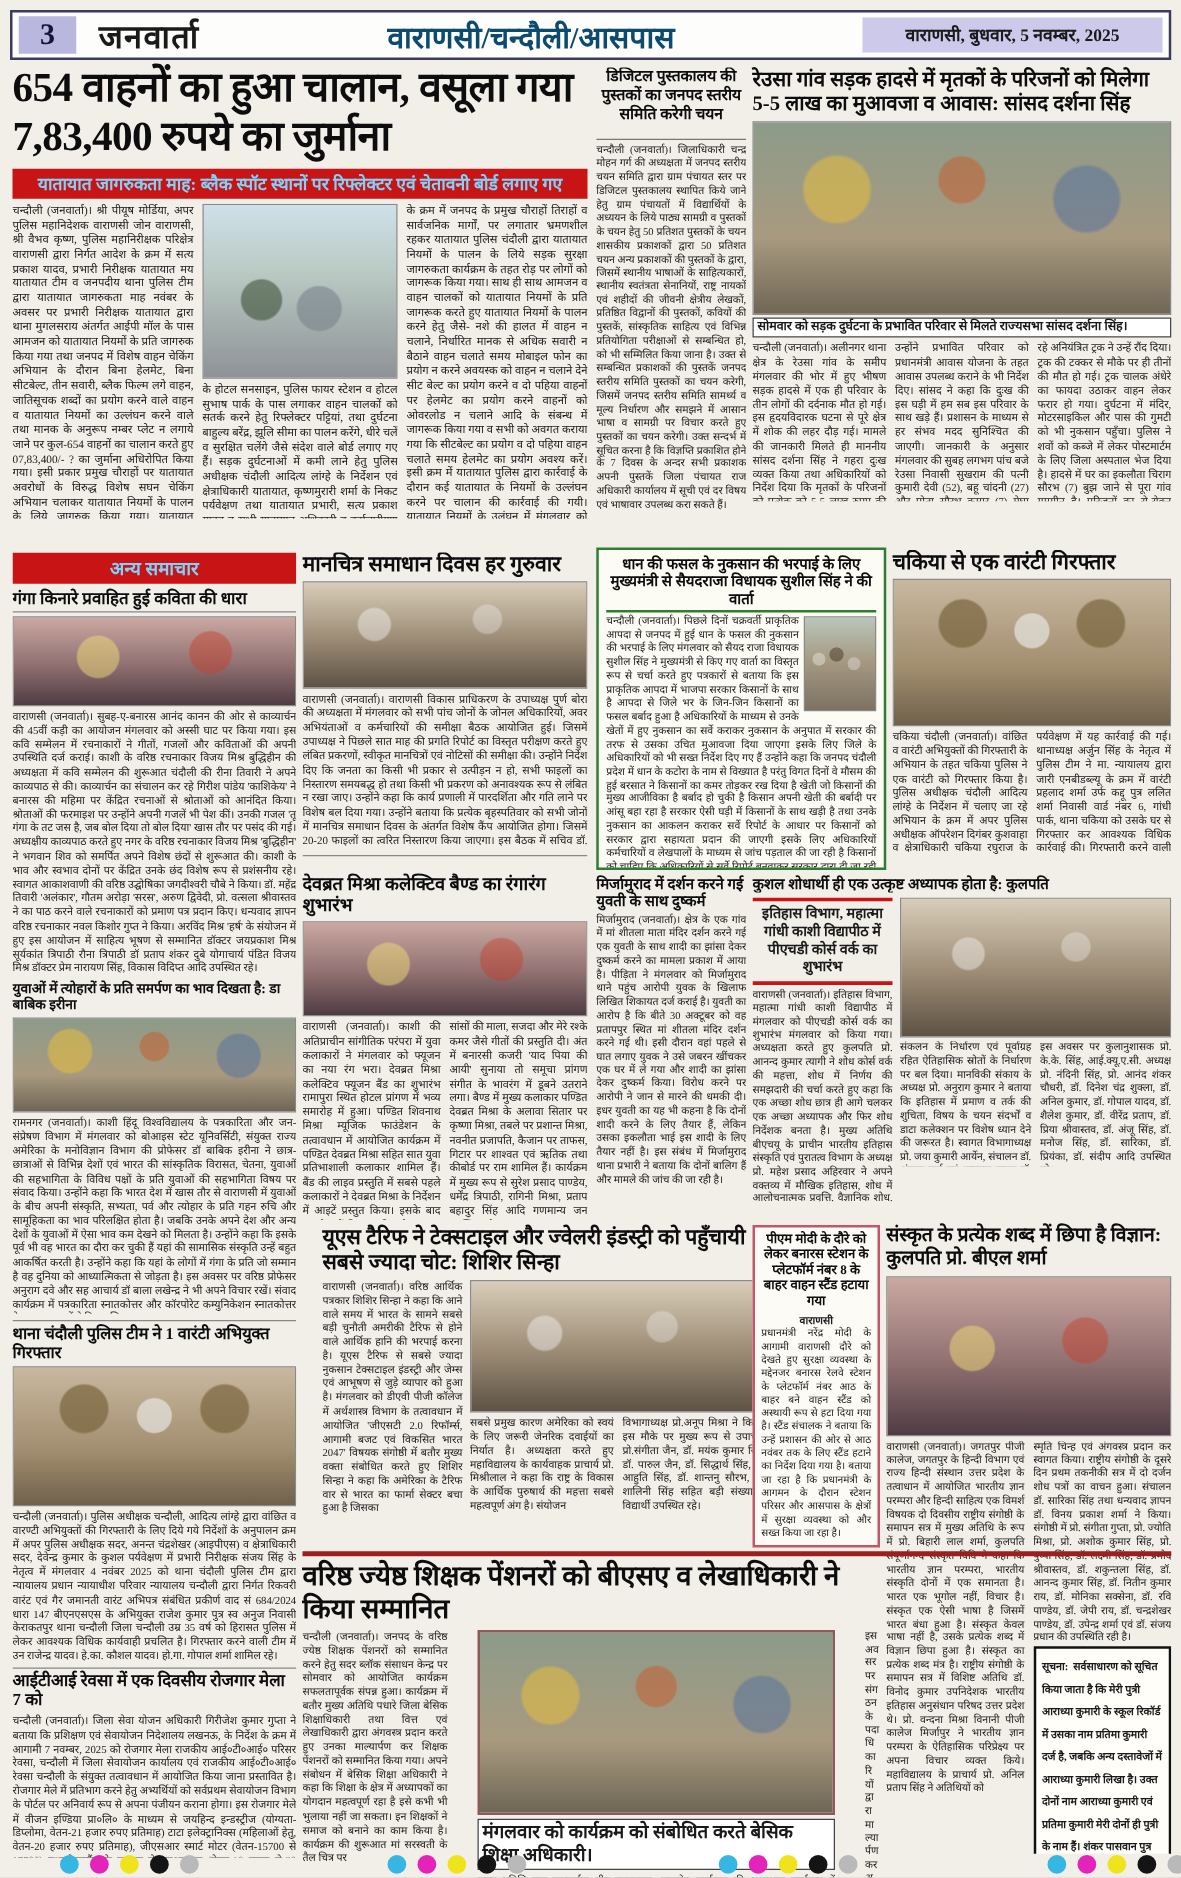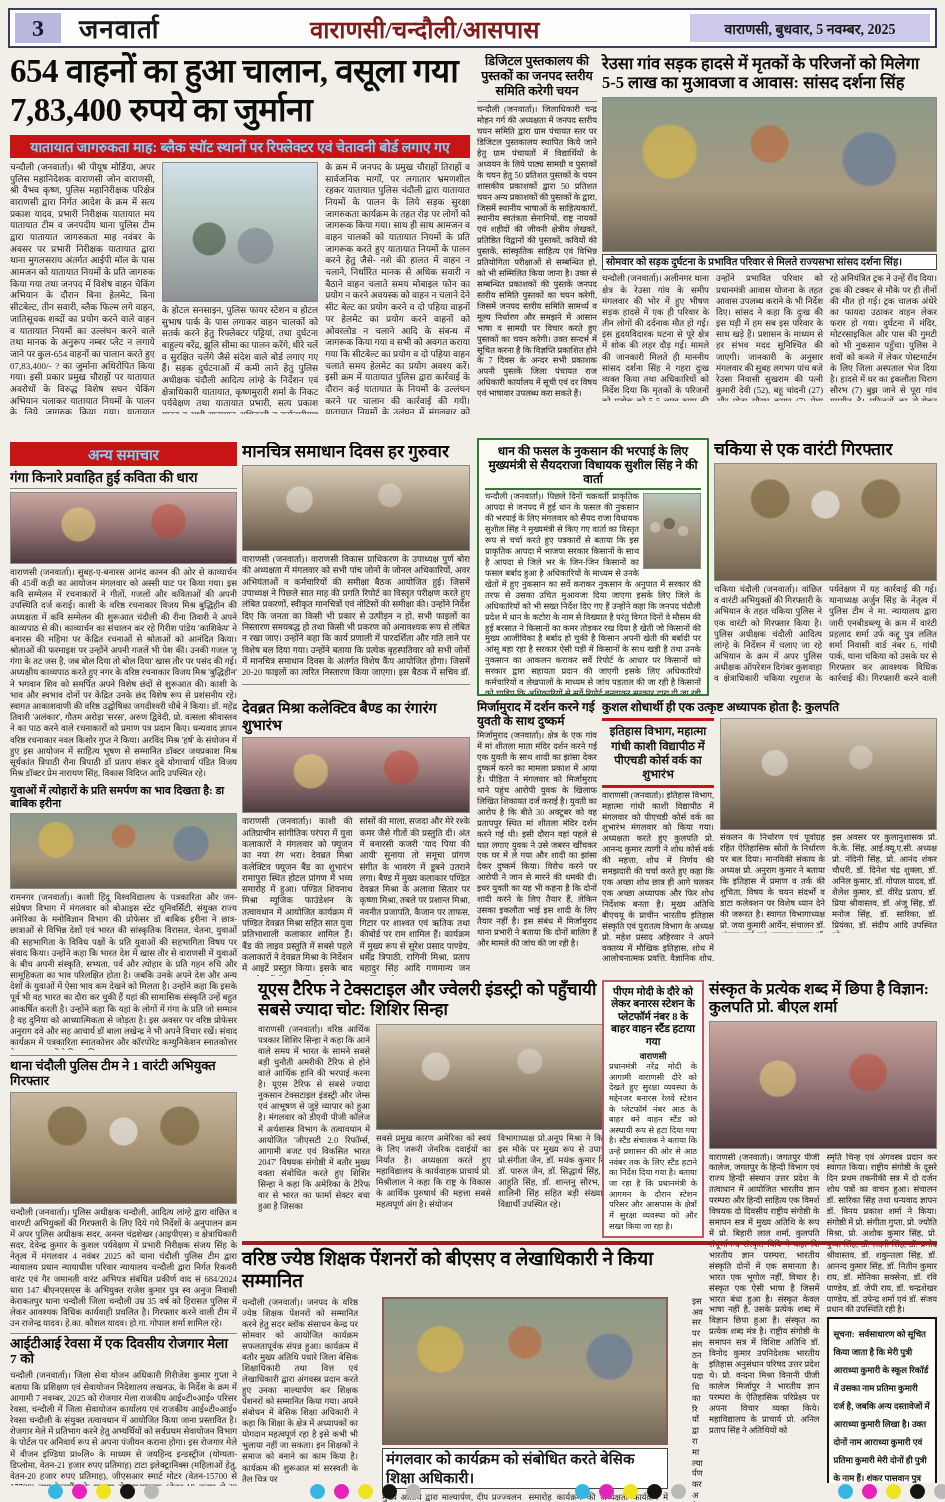--- a/index.html
+++ b/index.html
@@ -8,21 +8,21 @@
   .page { position:relative; width:945px; height:1502px; margin:0 auto;
           background:#f2efe8; overflow:hidden; }
   .abs { position:absolute; }
 
   
   .masthead { left:8px; top:8px; width:929px; height:40px; border:2px solid #3c3c5e;
               background:#fdfdfb; display:flex; align-items:center; }
   .pageno { width:46px; height:30px; margin-left:5px; background:#b9b7dd; color:#16163a;
             font-size:24px; font-weight:bold; display:flex; align-items:center; justify-content:center; }
   .papername { font-size:26px; font-weight:bold; margin-left:18px; letter-spacing:1px; }
-  .sectiontitle { flex:1; text-align:center; font-size:24px; font-weight:bold; color:#7f1d1d; }
+  .sectiontitle { flex:1; text-align:center; font-size:24px; font-weight:bold; color:#0c4a6e; }
   .datebox { width:240px; height:28px; margin-right:5px; background:#ccc9ea;
              display:flex; align-items:center; justify-content:center; font-size:14px; font-weight:bold; }
 
   
   .hl { font-weight:bold; line-height:1.18; color:#0d0d0d; }
   .body-txt { font-size:9px; line-height:1.3; text-align:justify; word-break:break-word; }
   .cols { display:flex; gap:7px; }
   .cols > div { flex:1; }
   .caption { border:1px solid #444; background:#fff; font-weight:bold; font-size:10px;
              padding:1px 3px; line-height:1.25; }
@@ -88,21 +88,21 @@
       <div class="body-txt">चन्दौली (जनवार्ता)। श्री पीयूष मोर्डिया, अपर पुलिस महानिदेशक वाराणसी जोन वाराणसी, श्री वैभव कृष्ण, पुलिस महानिरीक्षक परिक्षेत्र वाराणसी द्वारा निर्गत आदेश के क्रम में सत्य प्रकाश यादव, प्रभारी निरीक्षक यातायात मय यातायात टीम व जनपदीय थाना पुलिस टीम द्वारा यातायात जागरुकता माह नवंबर के अवसर पर प्रभारी निरीक्षक यातायात द्वारा थाना मुगलसराय अंतर्गत आईपी मॉल के पास आमजन को यातायात नियमों के प्रति जागरुक किया गया तथा जनपद में विशेष वाहन चेकिंग अभियान के दौरान बिना हेलमेट, बिना सीटबेल्ट, तीन सवारी, ब्लैक फिल्म लगे वाहन, जातिसूचक शब्दों का प्रयोग करने वाले वाहन व यातायात नियमों का उल्लंघन करने वाले तथा मानक के अनुरूप नम्बर प्लेट न लगाये जाने पर कुल-654 वाहनों का चालान करते हुए 07,83,400/- ? का जुर्माना अधिरोपित किया गया। इसी प्रकार प्रमुख चौराहों पर यातायात अवरोधों के विरुद्ध विशेष सघन चेकिंग अभियान चलाकर यातायात नियमों के पालन के लिये जागरुक किया गया। यातायात व्यवस्था को सुदृढ़ बनाने के क्रम में ब्लैक स्पॉट (दुर्घटना संभावित स्थानों) पर रिफ्लेक्टर एवं चेतावनी बोर्ड लगाए गए। इस कार्यवाही के अंतर्गत जनपद</div>
       <div style="flex:1.08; display:flex; flex-direction:column; gap:3px;">
         <div class="ph ph-traffic" style="height:140px; flex:none;"></div>
         <div class="body-txt" style="overflow:hidden;">के होटल सनसाइन, पुलिस फायर स्टेशन व होटल सुभाष पार्क के पास लगाकर वाहन चालकों को सतर्क करने हेतु रिफ्लेक्टर पट्टियां, तथा दुर्घटना बाहुल्य बरेंद्र, झूलि सीमा का पालन करेंगे, धीरे चलें व सुरक्षित चलेंगे जैसे संदेश वाले बोर्ड लगाए गए हैं। सड़क दुर्घटनाओं में कमी लाने हेतु पुलिस अधीक्षक चंदौली आदित्य लांग्हे के निर्देशन एवं क्षेत्राधिकारी यातायात, कृष्णमुरारी शर्मा के निकट पर्यवेक्षण तथा यातायात प्रभारी, सत्य प्रकाश यादव व सभी यातायात अधिकारी व कर्मचारीगण के द्वारा बढ़ती हुयी सड़क दुर्घटनाओं की रोकथाम हेतु चलाये जा रहे विशेष अभियान</div>
       </div>
       <div class="body-txt">के क्रम में जनपद के प्रमुख चौराहों तिराहों व सार्वजनिक मार्गों, पर लगातार भ्रमणशील रहकर यातायात पुलिस चंदौली द्वारा यातायात नियमों के पालन के लिये सड़क सुरक्षा जागरुकता कार्यक्रम के तहत रोड़ पर लोगों को जागरूक किया गया। साथ ही साथ आमजन व वाहन चालकों को यातायात नियमों के प्रति जागरूक करते हुए यातायात नियमों के पालन करने हेतु जैसे- नशे की हालत में वाहन न चलाने, निर्धारित मानक से अधिक सवारी न बैठाने वाहन चलाते समय मोबाइल फोन का प्रयोग न करने अवयस्क को वाहन न चलाने देने सीट बेल्ट का प्रयोग करने व दो पहिया वाहनों पर हेलमेट का प्रयोग करने वाहनों को ओवरलोड न चलाने आदि के संबन्ध में जागरूक किया गया व सभी को अवगत कराया गया कि सीटबेल्ट का प्रयोग व दो पहिया वाहन चलाते समय हेलमेट का प्रयोग अवश्य करें। इसी क्रम में यातायात पुलिस द्वारा कार्रवाई के दौरान कई यातायात के नियमों के उल्लंघन करने पर चालान की कार्रवाई की गयी। यातायात नियमों के उलंघन में मंगलवार को यातायात माह नवंबर के अवसर पर विशेष वाहन चेकिंग अभियान के दौरान की गयी कार्यवाही अन्तर्गत संपूर्ण चालान -654 तथा संपूर्ण राजस्व 7,83,400-रुपए प्राप्त किया गया।</div>
     </div>
   </div>
 
   <div class="abs" style="left:477px; top:54px; width:120px; height:380px; overflow:hidden;">
-    <div class="hl" style="font-size:12.5px; text-align:center; border-bottom:1px solid #777; padding-bottom:3px;">डिजिटल पुस्तकालय की पुस्तकों का जनपद स्तरीय समिति करेगी चयन</div>
+    <div class="hl" style="font-size:12.5px; text-align:center; border-bottom:1px solid #777; padding-bottom:13px;">डिजिटल पुस्तकालय की पुस्तकों का जनपद स्तरीय समिति करेगी चयन</div>
     <div class="body-txt" style="font-size:8.4px; margin-top:3px;">चन्दौली (जनवार्ता)। जिलाधिकारी चन्द्र मोहन गर्ग की अध्यक्षता में जनपद स्तरीय चयन समिति द्वारा ग्राम पंचायत स्तर पर डिजिटल पुस्तकालय स्थापित किये जाने हेतु ग्राम पंचायतों में विद्यार्थियों के अध्ययन के लिये पाठ्य सामग्री व पुस्तकों के चयन हेतु 50 प्रतिशत पुस्तकों के चयन शासकीय प्रकाशकों द्वारा 50 प्रतिशत चयन अन्य प्रकाशकों की पुस्तकों के द्वारा, जिसमें स्थानीय भाषाओं के साहित्यकारों, स्थानीय स्वतंत्रता सेनानियों, राष्ट्र नायकों एवं शहीदों की जीवनी क्षेत्रीय लेखकों, प्रतिष्ठित विद्वानों की पुस्तकों, कवियों की पुस्तकें, सांस्कृतिक साहित्य एवं विभिन्न प्रतियोगिता परीक्षाओं से सम्बन्धित हो, को भी सम्मिलित किया जाना है। उक्त से सम्बन्धित प्रकाशकों की पुस्तकें जनपद स्तरीय समिति पुस्तकों का चयन करेगी, जिसमें जनपद स्तरीय समिति सामर्थ्य व मूल्य निर्धारण और समझने में आसान भाषा व सामग्री पर विचार करते हुए पुस्तकों का चयन करेगी। उक्त सन्दर्भ में सूचित करना है कि विज्ञप्ति प्रकाशित होने के 7 दिवस के अन्दर सभी प्रकाशक अपनी पुस्तकें जिला पंचायत राज अधिकारी कार्यालय में सूची एवं दर विषय एवं भाषावार उपलब्ध करा सकते हैं।</div>
   </div>
 
   <div class="abs" style="left:602px; top:54px; width:335px; height:380px;">
     <div class="hl" style="font-size:16.5px;">रेउसा गांव सड़क हादसे में मृतकों के परिजनों को मिलेगा 5-5 लाख का मुआवजा व आवास: सांसद दर्शना सिंह</div>
     <div class="ph ph-crowd" style="height:155px; margin-top:4px;"></div>
     <div class="caption" style="margin-top:2px;">सोमवार को सड़क दुर्घटना के प्रभावित परिवार से मिलते राज्यसभा सांसद दर्शना सिंह।</div>
     <div class="cols" style="margin-top:3px; height:128px; overflow:hidden;">
       <div class="body-txt" style="font-size:8.6px;">चन्दौली (जनवार्ता)। अलीनगर थाना क्षेत्र के रेउसा गांव के समीप मंगलवार की भोर में हुए भीषण सड़क हादसे में एक ही परिवार के तीन लोगों की दर्दनाक मौत हो गई। इस हृदयविदारक घटना से पूरे क्षेत्र में शोक की लहर दौड़ गई। मामले की जानकारी मिलते ही माननीय सांसद दर्शना सिंह ने गहरा दुःख व्यक्त किया तथा अधिकारियों को निर्देश दिया कि मृतकों के परिजनों को प्रत्येक को 5-5 लाख रुपए की आर्थिक सहायता तत्काल उपलब्ध कराई जाए। साथ ही</div>
       <div class="body-txt" style="font-size:8.6px;">उन्होंने प्रभावित परिवार को प्रधानमंत्री आवास योजना के तहत आवास उपलब्ध कराने के भी निर्देश दिए। सांसद ने कहा कि दुःख की इस घड़ी में हम सब इस परिवार के साथ खड़े हैं। प्रशासन के माध्यम से हर संभव मदद सुनिश्चित की जाएगी। जानकारी के अनुसार मंगलवार की सुबह लगभग पांच बजे रेउसा निवासी सुखराम की पत्नी कुमारी देवी (52), बहू चांदनी (27) और पोता सौरभ कुमार (7) मेघा बाबा का दर्शन कर लौट रहे थे। इसी दौरान मुगलसराय की ओर से आ</div>
@@ -203,21 +203,21 @@
           <span style="font-weight:bold; font-size:8.6px;">सूचना:</span>
           <span class="body-txt" style="font-size:8.6px; font-weight:bold;">सर्वसाधारण को सूचित किया जाता है कि मेरी पुत्री आराध्या कुमारी के स्कूल रिकॉर्ड में उसका नाम प्रतिमा कुमारी दर्ज है, जबकि अन्य दस्तावेजों में आराध्या कुमारी लिखा है। उक्त दोनों नाम आराध्या कुमारी एवं प्रतिमा कुमारी मेरी दोनों ही पुत्री के नाम हैं। शंकर पासवान पुत्र विश्वनाथ पासवान, ग्राम व पोस्ट अमसारी ब्लाक चौंगाई जिला बक्सर, बिहार।</span>
         </div>
       </div>
     </div>
   </div>
 
   <div class="abs bar-rule" style="left:242px; top:1241px; width:695px; height:4px;"></div>
 
   <div class="abs" style="left:242px; top:1248px; width:462px; height:248px;">
-    <div class="hl" style="font-size:19px;">वरिष्ठ ज्येष्ठ शिक्षक पेंशनरों को बीएसए व लेखाधिकारी ने किया सम्मानित</div>
+    <div class="hl" style="font-size:22px;">वरिष्ठ ज्येष्ठ शिक्षक पेंशनरों को बीएसए व लेखाधिकारी ने किया सम्मानित</div>
     <div style="display:flex; gap:24px; margin-top:4px; height:212px; overflow:hidden;">
       <div class="body-txt" style="width:116px; flex:none; font-size:8.5px;">चन्दौली (जनवार्ता)। जनपद के वरिष्ठ ज्येष्ठ शिक्षक पेंशनरों को सम्मानित करने हेतु सदर ब्लॉक संसाधन केन्द्र पर सोमवार को आयोजित कार्यक्रम सफलतापूर्वक संपन्न हुआ। कार्यक्रम में बतौर मुख्य अतिथि पधारे जिला बेसिक शिक्षाधिकारी तथा वित्त एवं लेखाधिकारी द्वारा अंगवस्त्र प्रदान करते हुए उनका माल्यार्पण कर शिक्षक पेंशनरों को सम्मानित किया गया। अपने संबोधन में बेसिक शिक्षा अधिकारी ने कहा कि शिक्षा के क्षेत्र में अध्यापकों का योगदान महत्वपूर्ण रहा है इसे कभी भी भुलाया नहीं जा सकता। इन शिक्षकों ने समाज को बनाने का काम किया है। कार्यक्रम की शुरूआत मां सरस्वती के तैल चित्र पर</div>
       <div style="width:286px; flex:none;">
         <div class="ph ph-crowd" style="height:148px; border:2px solid #8b5a5a;"></div>
         <div class="caption" style="font-size:15px; margin-top:3px;">मंगलवार को कार्यक्रम को संबोधित करते बेसिक शिक्षा अधिकारी।</div>
         <div class="body-txt" style="font-size:8.5px; column-count:2; column-gap:7px; margin-top:3px; height:36px; overflow:hidden;">मुख्य अतिथि द्वारा माल्यार्पण, दीप प्रज्ज्वलन तथा देवी पूजन कर किया गया वहीं सम्मान समारोह कार्यक्रम की अध्यक्षता कार्यक्रम में उपस्थित नंदलाल जी ने किया।</div>
       </div>
       <div class="body-txt" style="flex:1; font-size:8.3px;">इस अवसर पर संगठन के पदाधिकारियों द्वारा माल्यार्पण कर अतिथियों तथा ज्येष्ठ पेंशनरों का स्वागत किया गया। राजनाथ जी द्वारा सरस्वती वंदना गीत के माध्यम से तथा स्वागत अन्य सुंदर गीतों के माध्यम से किया गया। कार्यक्रम को विस्तार देते हुए महामंत्री दीनानाथ शर्मा द्वारा अतिथियों तथा सभा में मौजूद सभी लोगों का स्वागत किया गया सभा का संचालन हरिद्वार सिंह ने किया। कार्यक्रम में अधिकारीगण ने पेंशनरों की सभी समस्याओं का निवारण करने का आश्वासन दिया।</div>
     </div>
   </div>

